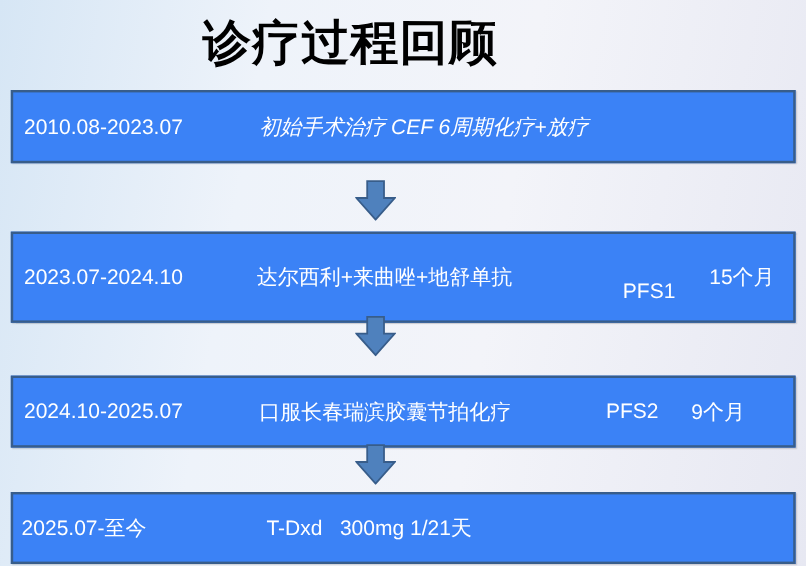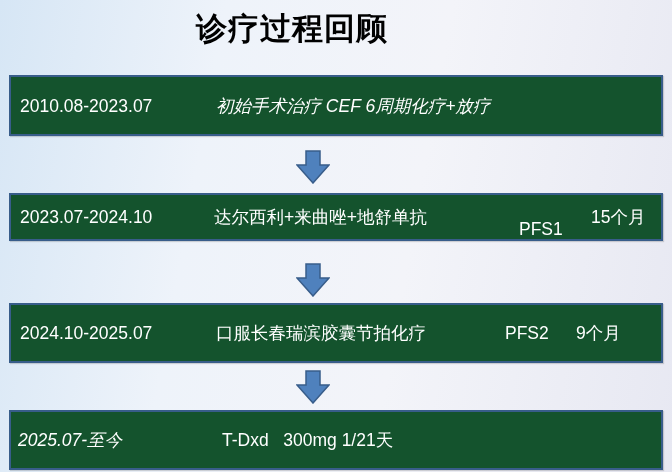--- a/index.html
+++ b/index.html
@@ -3,26 +3,26 @@
 <meta charset="utf-8">
 <style>
   html, body { margin: 0; padding: 0; }
   body {
     width: 672px; height: 472px; overflow: hidden; position: relative;
     background: linear-gradient(100deg, #d6e6f5 0%, #eef3fa 30%, #f3f4f9 60%, #e7e8f2 100%);
     font-family: "Liberation Sans", "DejaVu Sans", sans-serif;
   }
   .title {
     position: absolute; left: 0; top: 8px; width: 584px; text-align: center;
-    font-size: 31px; font-weight: bold; color: #000; letter-spacing: 1px;
+    font-size: 40px; font-weight: bold; color: #000; letter-spacing: 1px;
     font-family: "DejaVu Sans", sans-serif;
   }
   .box {
     position: absolute; left: 9px; width: 654px;
-    background: #14532d; border: 2px solid #385d8a; box-sizing: border-box;
+    background: #3b82f6; border: 2px solid #385d8a; box-sizing: border-box;
     color: #fff; font-size: 17.5px; display: flex; align-items: center;
     white-space: pre;
     box-shadow: 1px 1px 1px rgba(0,0,0,0.15);
   }
   .box span { position: absolute; top: 50%; transform: translateY(-50%); }
   .arrow {
     position: absolute; left: 296px; width: 34px; height: 34px;
   }
 </style>
 </head>
@@ -32,38 +32,38 @@
 
 <div class="box" style="top:75px;height:61px;">
   <span style="left:9px;">2010.08-2023.07</span>
   <span style="left:205px;font-style:italic;">初始手术治疗 CEF 6周期化疗+放疗</span>
 </div>
 
 <svg class="arrow" style="top:150px;" viewBox="0 0 34 34">
   <polygon points="10,1 24,1 24,15 33,15 17,33 1,15 10,15" fill="#4f81bd" stroke="#385d8a" stroke-width="1.5"></polygon>
 </svg>
 
-<div class="box" style="top:193px;height:48px;padding-left:37px;">
+<div class="box" style="top:193px;height:76px;padding-left:37px;">
   <span style="left:9px;">2023.07-2024.10</span>
   <span style="left:203px;">达尔西利+来曲唑+地舒单抗</span>
   <span style="left:508px;margin-top:12px;">PFS1</span>
   <span style="left:580px;">15个月</span>
 </div>
 
 <svg class="arrow" style="top:263px;" viewBox="0 0 34 34">
   <polygon points="10,1 24,1 24,15 33,15 17,33 1,15 10,15" fill="#4f81bd" stroke="#385d8a" stroke-width="1.5"></polygon>
 </svg>
 
-<div class="box" style="top:303px;height:60px;padding-left:14px;">
+<div class="box" style="top:313px;height:60px;padding-left:14px;">
   <span style="left:9px;">2024.10-2025.07</span>
   <span style="left:205px;">口服长春瑞滨胶囊节拍化疗</span>
   <span style="left:494px;">PFS2</span>
   <span style="left:565px;text-align:center;">9个月</span>
 </div>
 
 <svg class="arrow" style="top:370px;" viewBox="0 0 34 34">
   <polygon points="10,1 24,1 24,15 33,15 17,33 1,15 10,15" fill="#4f81bd" stroke="#385d8a" stroke-width="1.5"></polygon>
 </svg>
 
 <div class="box" style="top:410px;height:60px;">
-  <span style="left:7px;font-style:italic;">2025.07-至今</span>
+  <span style="left:7px;">2025.07-至今</span>
   <span style="left:211px;">T-Dxd   300mg 1/21天</span>
 </div>
 
 </body></html>

